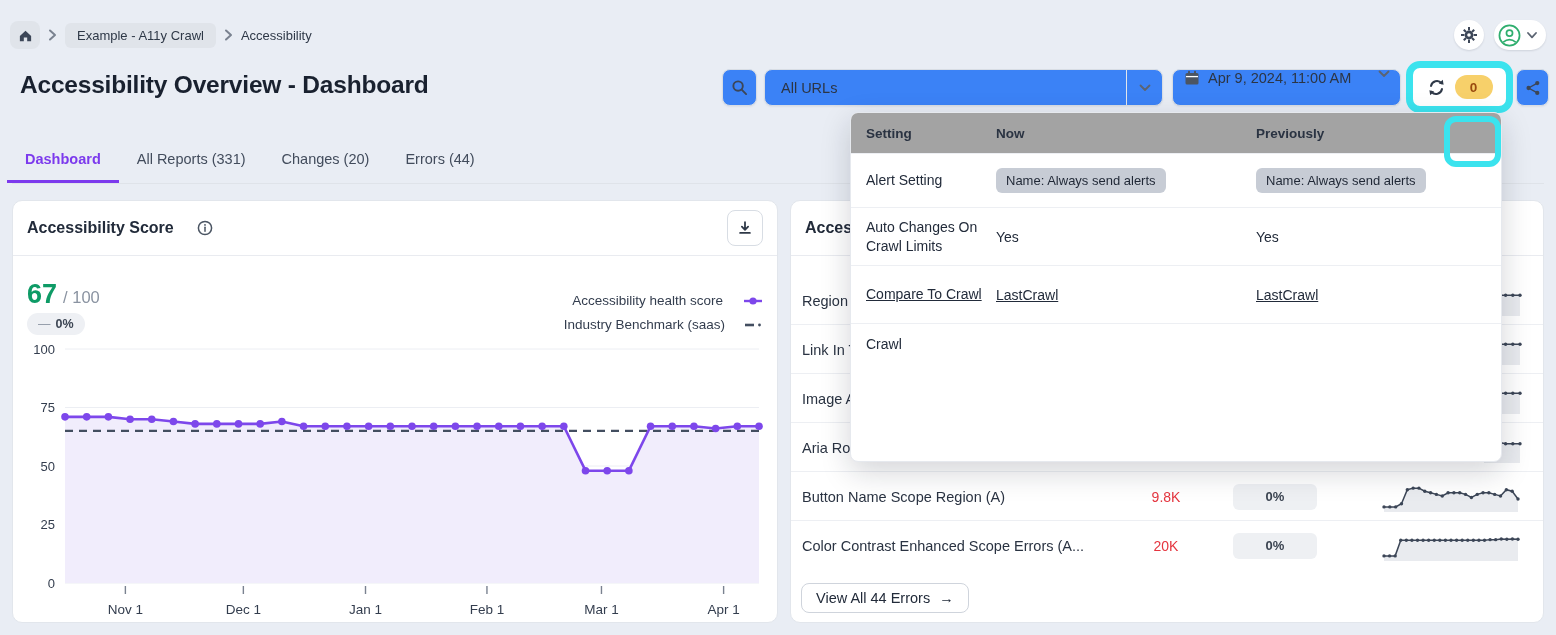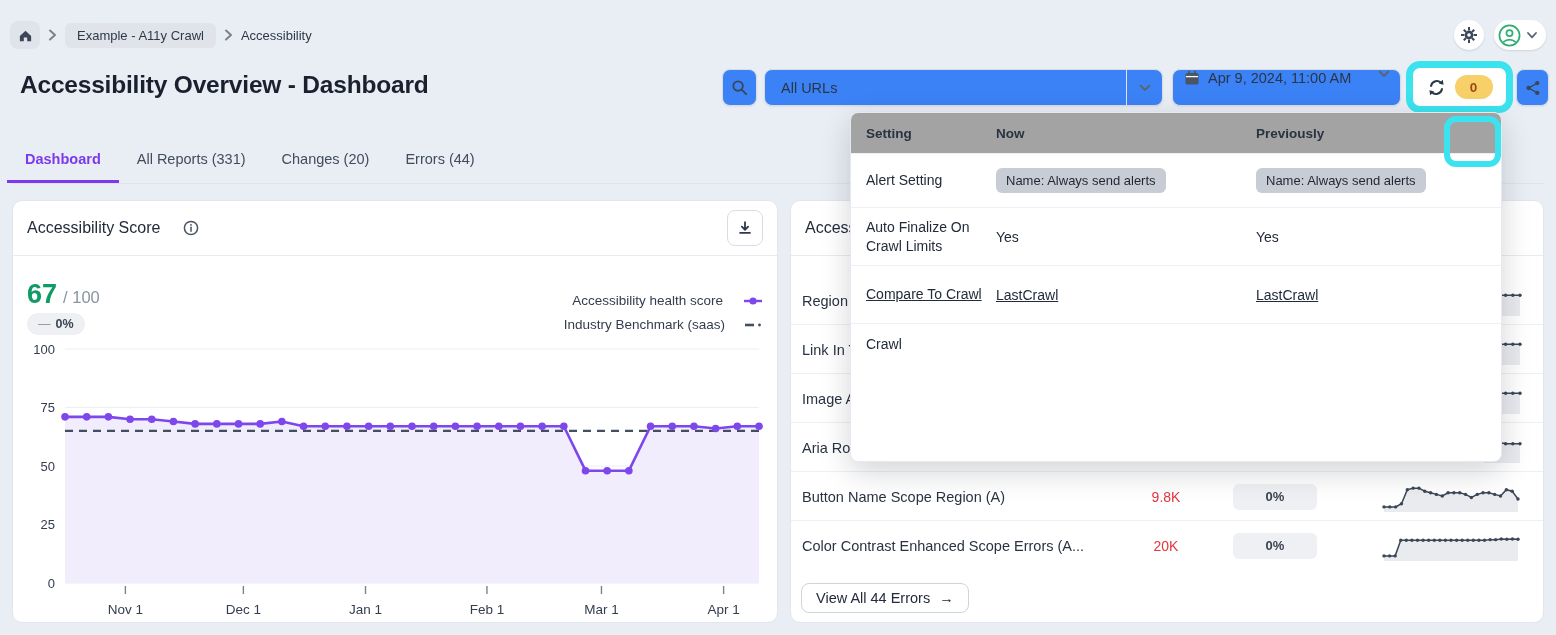--- a/index.html
+++ b/index.html
@@ -45,21 +45,21 @@
 
   
   .tabs { left:7px; top:139px; height:44px; display:flex; }
   .tab { padding:0 18px; line-height:41px; font-size:14.5px; color:#424c5c; cursor:pointer; }
   .tab.active { color:#7c3aed; font-weight:bold; border-bottom:3px solid #7c3aed; }
   .tabs-line { left:12px; right:12px; top:183px; height:1px; background:#dfe3e9; }
 
   
   .card { background:#fff; border:1px solid #e2e6ec; border-radius:10px; }
   .card-head { height:55px; border-bottom:1px solid #e9ebf0; display:flex; align-items:center; padding:0 14px; }
-  .card-title { font-size:16px; font-weight:normal; color:#222b3a; display:flex; align-items:center; gap:23px; }
+  .card-title { font-size:16px; font-weight:bold; color:#222b3a; display:flex; align-items:center; gap:23px; }
   .info-ic { color:#4a5462; display:flex; }
   .dl-btn { margin-left:auto; width:36px; height:36px; border:1px solid #d8dde4; border-radius:8px; display:flex; align-items:center; justify-content:center; color:#2e3847; cursor:pointer; background:#fff; }
 
   .score-card { left:12px; top:200px; width:766px; height:423px; }
   .score-big { left:14px; top:78px; display:flex; align-items:baseline; gap:6px; }
   .score-num { font-size:27px; font-weight:bold; color:#0e9b66; }
   .score-max { font-size:16.5px; color:#8a93a1; }
   .delta-pill { left:14px; top:112px; background:#eef0f4; border-radius:12px; padding:4px 11px; font-size:12.5px; font-weight:bold; color:#3c4553; display:inline-flex; align-items:center; gap:5px; }
   .delta-pill .dash { color:#8a93a1; font-weight:normal; }
   .legend { right:14px; top:92px; text-align:right; font-size:13.5px; color:#333d4e; }
@@ -470,21 +470,21 @@
     <span>Now</span>
     <span>Previously</span>
   </div>
 
   <div class="prow r-alert">
     <span class="setting">Alert Setting</span>
     <span><span class="gbadge">Name: Always send alerts</span></span>
     <span><span class="gbadge">Name: Always send alerts</span></span>
   </div>
   <div class="prow r-auto">
-    <span class="setting">Auto Finalize On Crawl Limits</span>
+    <span class="setting">Auto Changes On Crawl Limits</span>
     <span>Yes</span>
     <span>Yes</span>
   </div>
   <div class="prow r-cmp">
     <span class="setting">Compare To Crawl</span>
     <span>LastCrawl</span>
     <span>LastCrawl</span>
   </div>
   <div class="prow r-crawl">
     <span class="setting">Crawl</span>

